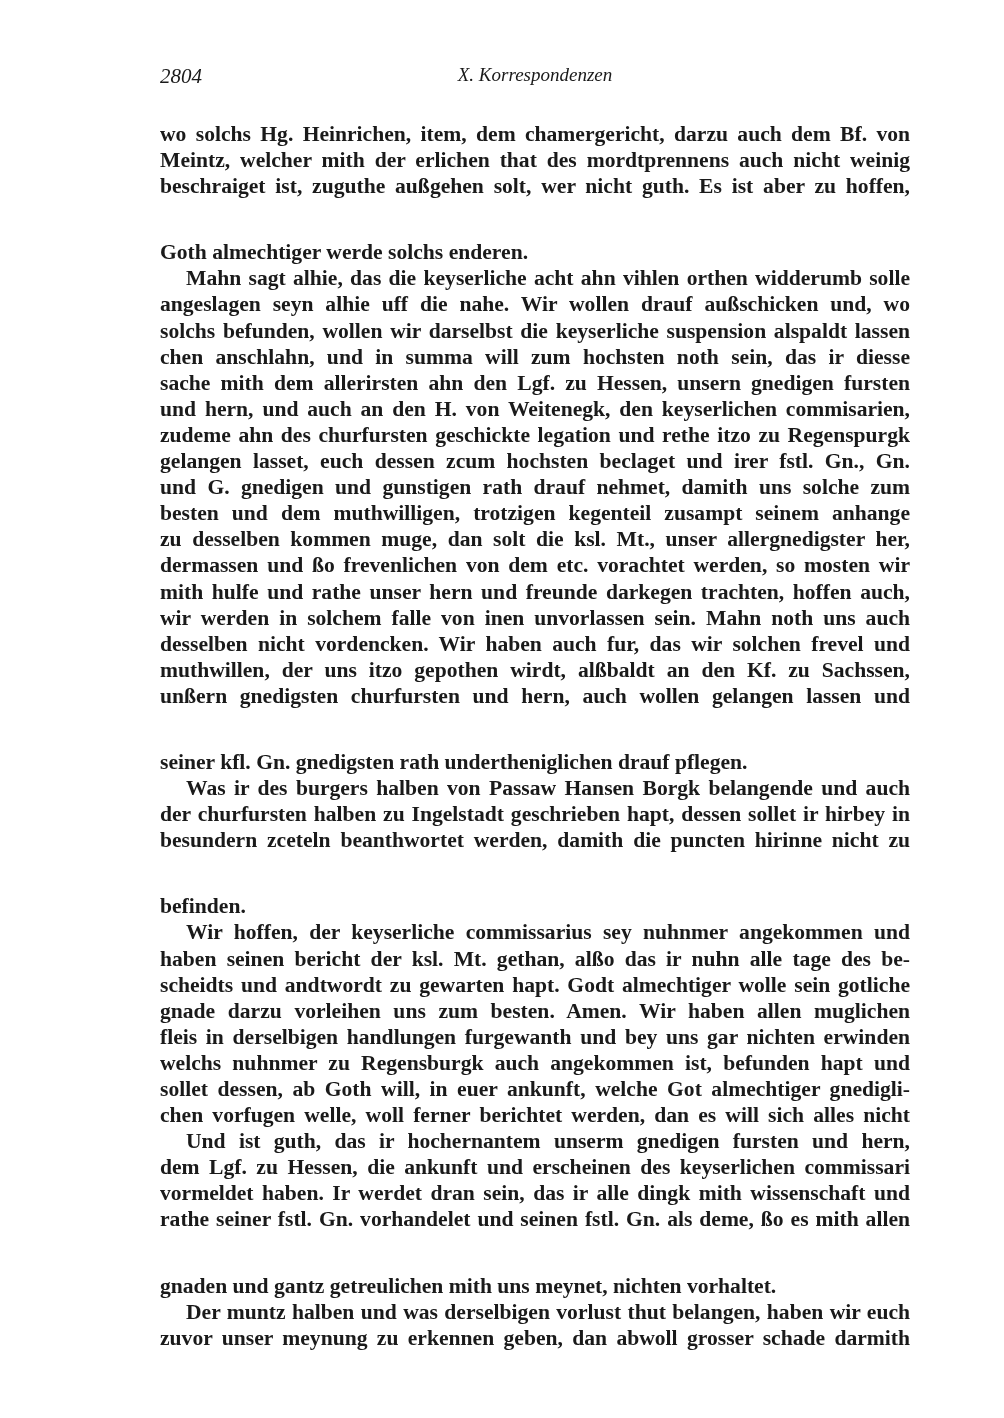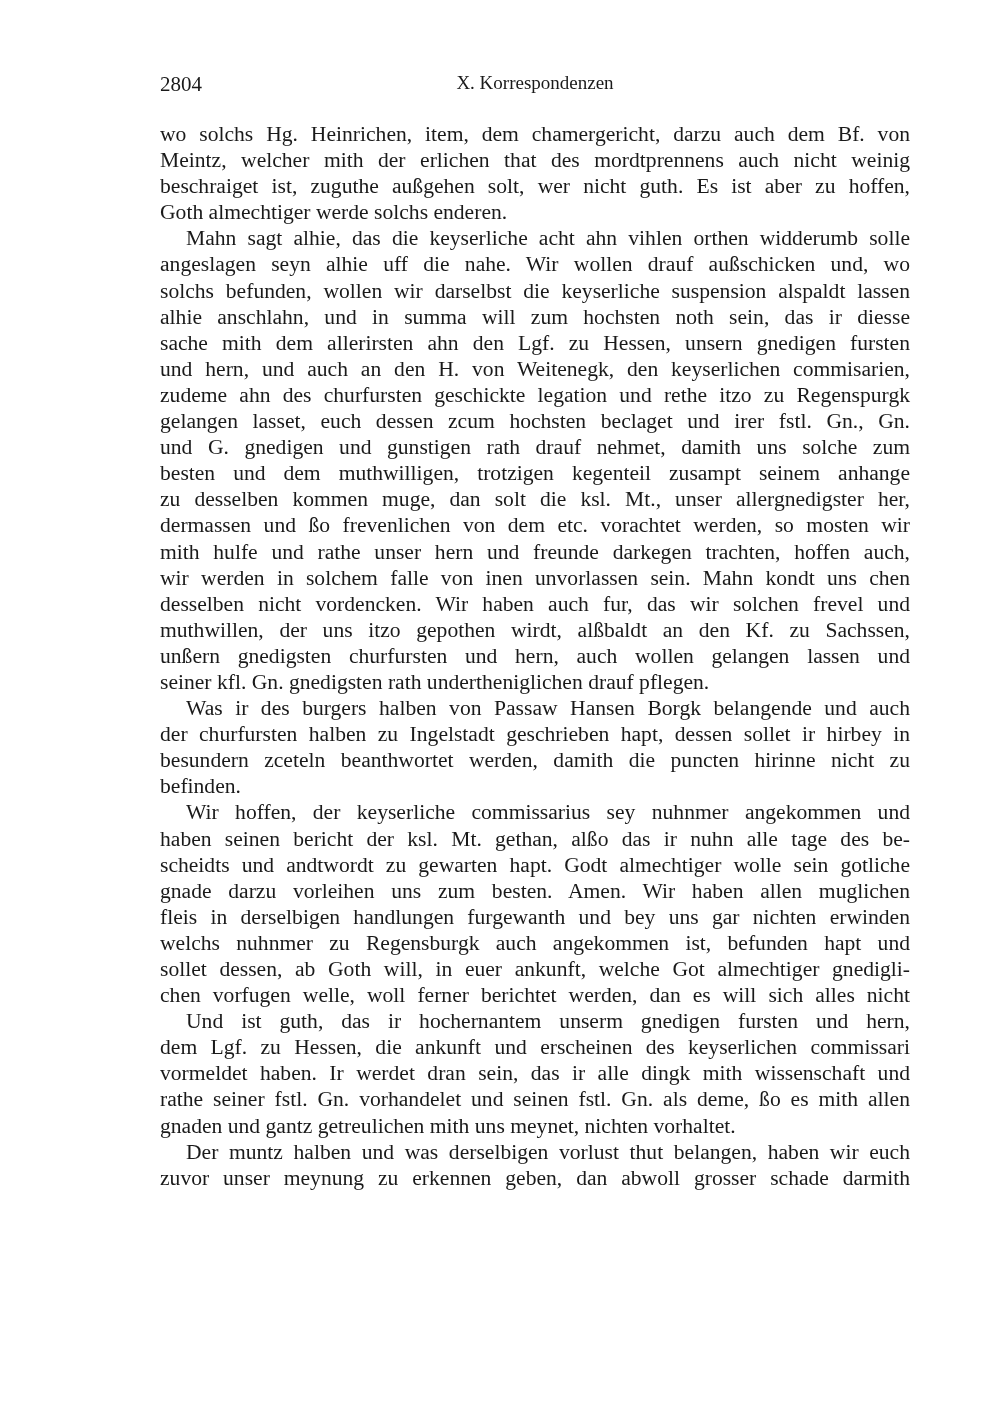--- a/index.html
+++ b/index.html
@@ -1,26 +1,26 @@
 <!DOCTYPE html>
 <html><head>
 <meta charset="utf-8">
 <style>
   html, body { margin: 0; padding: 0; background: #ffffff; }
   body { width: 1004px; height: 1418px; position: relative; overflow: hidden; }
   .page { position: absolute; left: 160px; top: 0; width: 750px; color: #1a1a1a;
           font-family: "Liberation Serif", "DejaVu Serif", serif; }
-  .header { position: absolute; top: 72px; left: 0; width: 750px; height: 26px; font-size: 21px; }
+  .header { position: absolute; top: 64px; left: 0; width: 750px; height: 26px; font-size: 21px; font-style: italic; }
   .page-num { position: absolute; left: 0; top: 0; }
   .running-head { position: absolute; left: 0; width: 750px; text-align: center; top: 0; font-size: 19px; }
   .body { position: absolute; top: 121px; left: 0; width: 750px; font-size: 21.6px; line-height: 26.1px; }
   .line { display: block; text-align: justify; text-align-last: justify; white-space: nowrap; height: 26.1px; overflow: visible; }
-  .line.last { text-align-last: left; }
+  .line.last { text-align-last: left; margin-top: 40px; }
   .line.indent { padding-left: 26px; }
-  .line span { white-space: normal; }
+  .line span { white-space: normal; font-weight: bold; }
   .ln { display: block; width: 100%; text-align: justify; text-align-last: justify; white-space: normal; }
   .last .ln { text-align-last: left; }
 </style>
 </head>
 <body>
 
 <div class="page">
   <div class="header">
     <span class="page-num">2804</span>
     <span class="running-head">X. Korrespondenzen</span>
@@ -44,21 +44,21 @@
         <div class="line indent">
           <span class="ln">Mahn sagt alhie, das die keyserliche acht ahn vihlen orthen widderumb solle</span>
         </div>
         <div class="line">
           <span class="ln">angeslagen seyn alhie uff die nahe. Wir wollen drauf außschicken und, wo</span>
         </div>
         <div class="line">
           <span class="ln">solchs befunden, wollen wir darselbst die keyserliche suspension alspaldt lassen</span>
         </div>
         <div class="line">
-          <span class="ln">alhie anschlahn, und in summa will zum hochsten noth sein, das ir diesse</span>
+          <span class="ln">chen anschlahn, und in summa will zum hochsten noth sein, das ir diesse</span>
         </div>
         <div class="line">
           <span class="ln">sache mith dem allerirsten ahn den Lgf. zu Hessen, unsern gnedigen fursten</span>
         </div>
         <div class="line">
           <span class="ln">und hern, und auch an den H. von Weitenegk, den keyserlichen commisarien,</span>
         </div>
         <div class="line">
           <span class="ln">zudeme ahn des churfursten geschickte legation und rethe itzo zu Regenspurgk</span>
         </div>
@@ -74,21 +74,21 @@
         <div class="line">
           <span class="ln">zu desselben kommen muge, dan solt die ksl. Mt., unser allergnedigster her,</span>
         </div>
         <div class="line">
           <span class="ln">dermassen und ßo frevenlichen von dem etc. vorachtet werden, so mosten wir</span>
         </div>
         <div class="line">
           <span class="ln">mith hulfe und rathe unser hern und freunde darkegen trachten, hoffen auch,</span>
         </div>
         <div class="line">
-          <span class="ln">wir werden in solchem falle von inen unvorlassen sein. Mahn kondt uns chen</span>
+          <span class="ln">wir werden in solchem falle von inen unvorlassen sein. Mahn noth uns auch</span>
         </div>
         <div class="line">
           <span class="ln">desselben nicht vordencken. Wir haben auch fur, das wir solchen frevel und</span>
         </div>
         <div class="line">
           <span class="ln">muthwillen, der uns itzo gepothen wirdt, alßbaldt an den Kf. zu Sachssen,</span>
         </div>
         <div class="line">
           <span class="ln">unßern gnedigsten churfursten und hern, auch wollen gelangen lassen und</span>
         </div>

